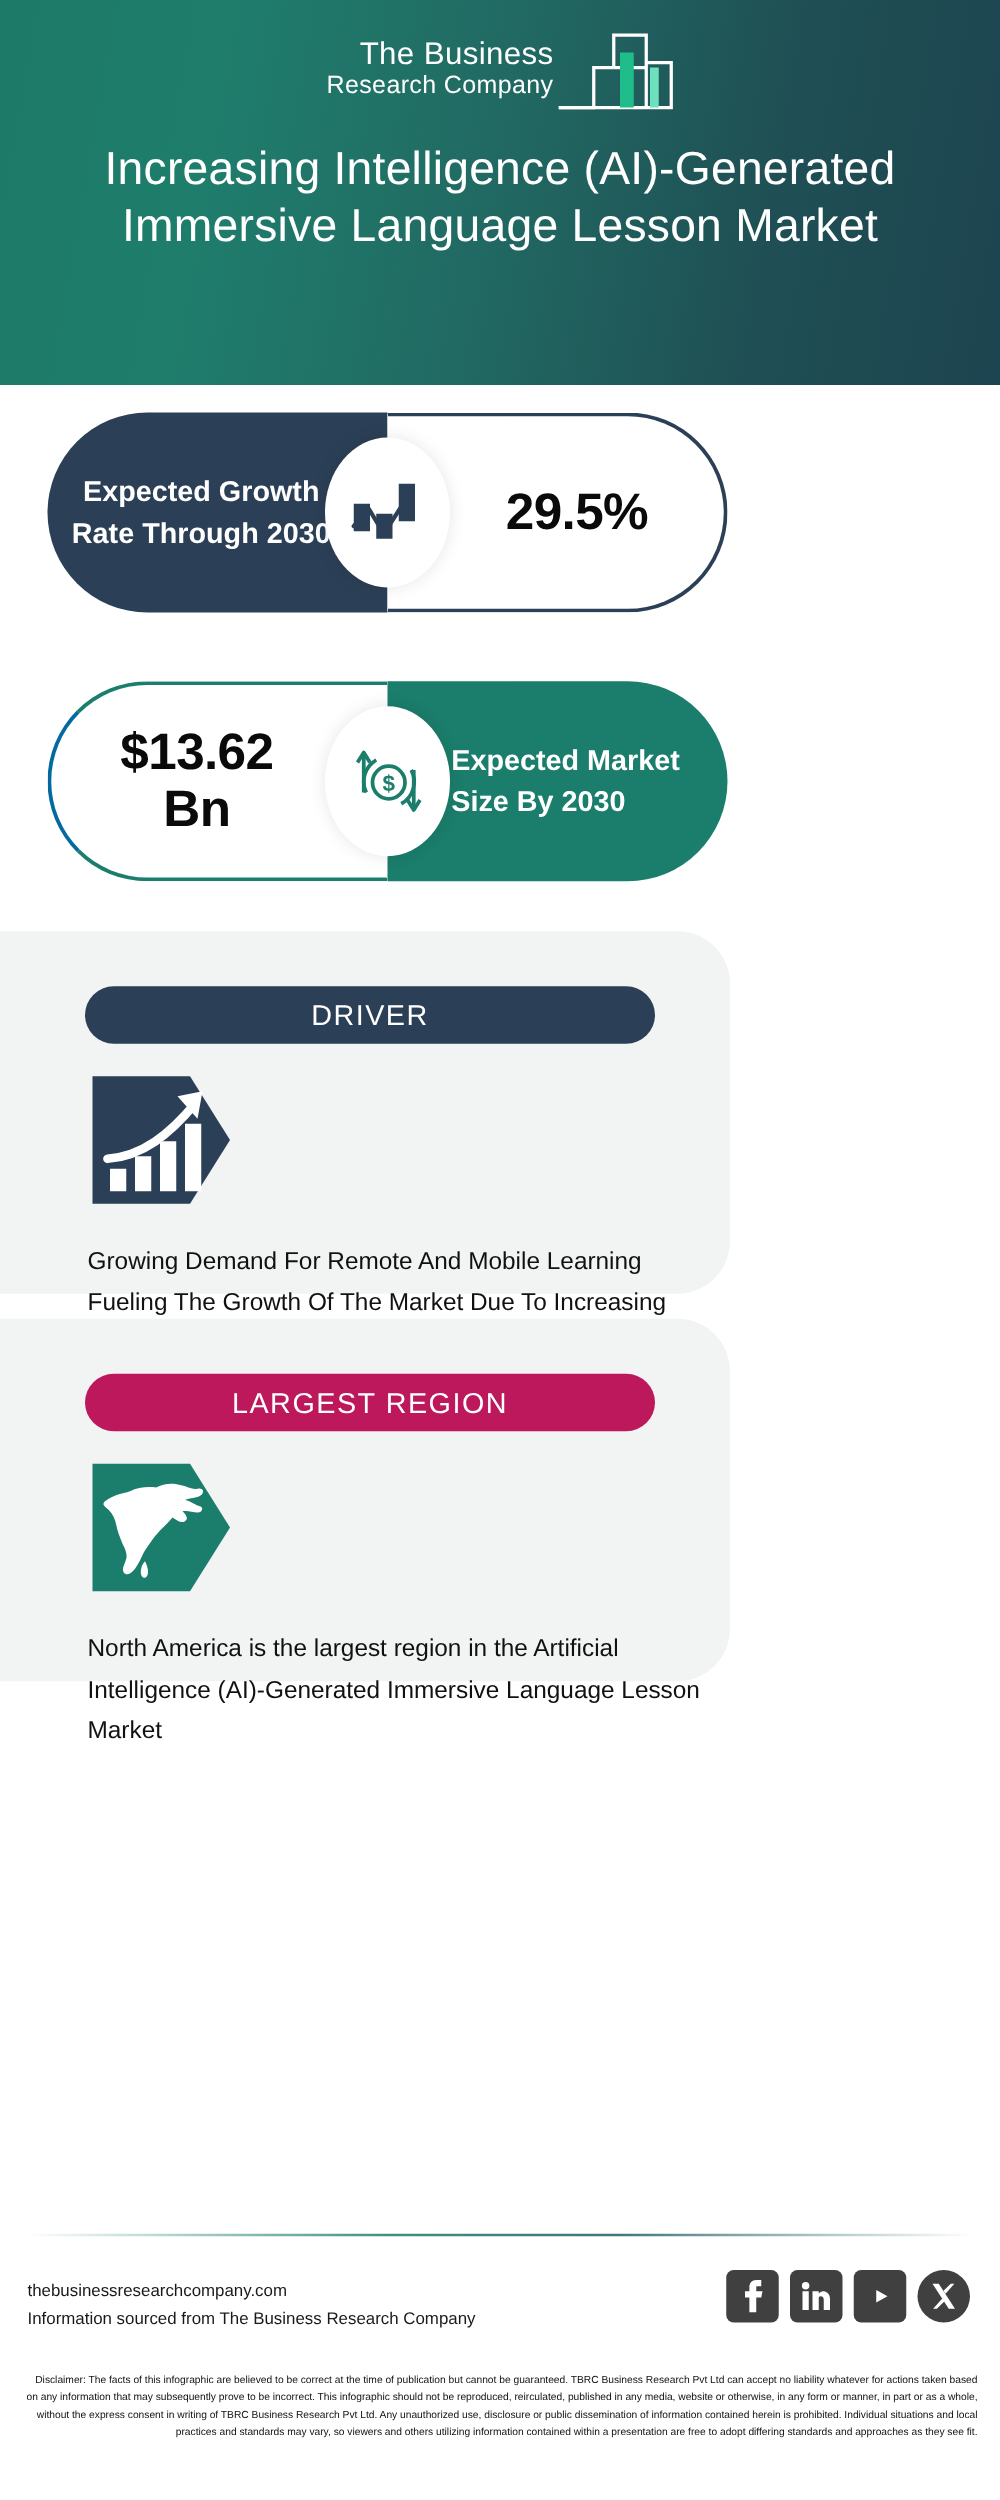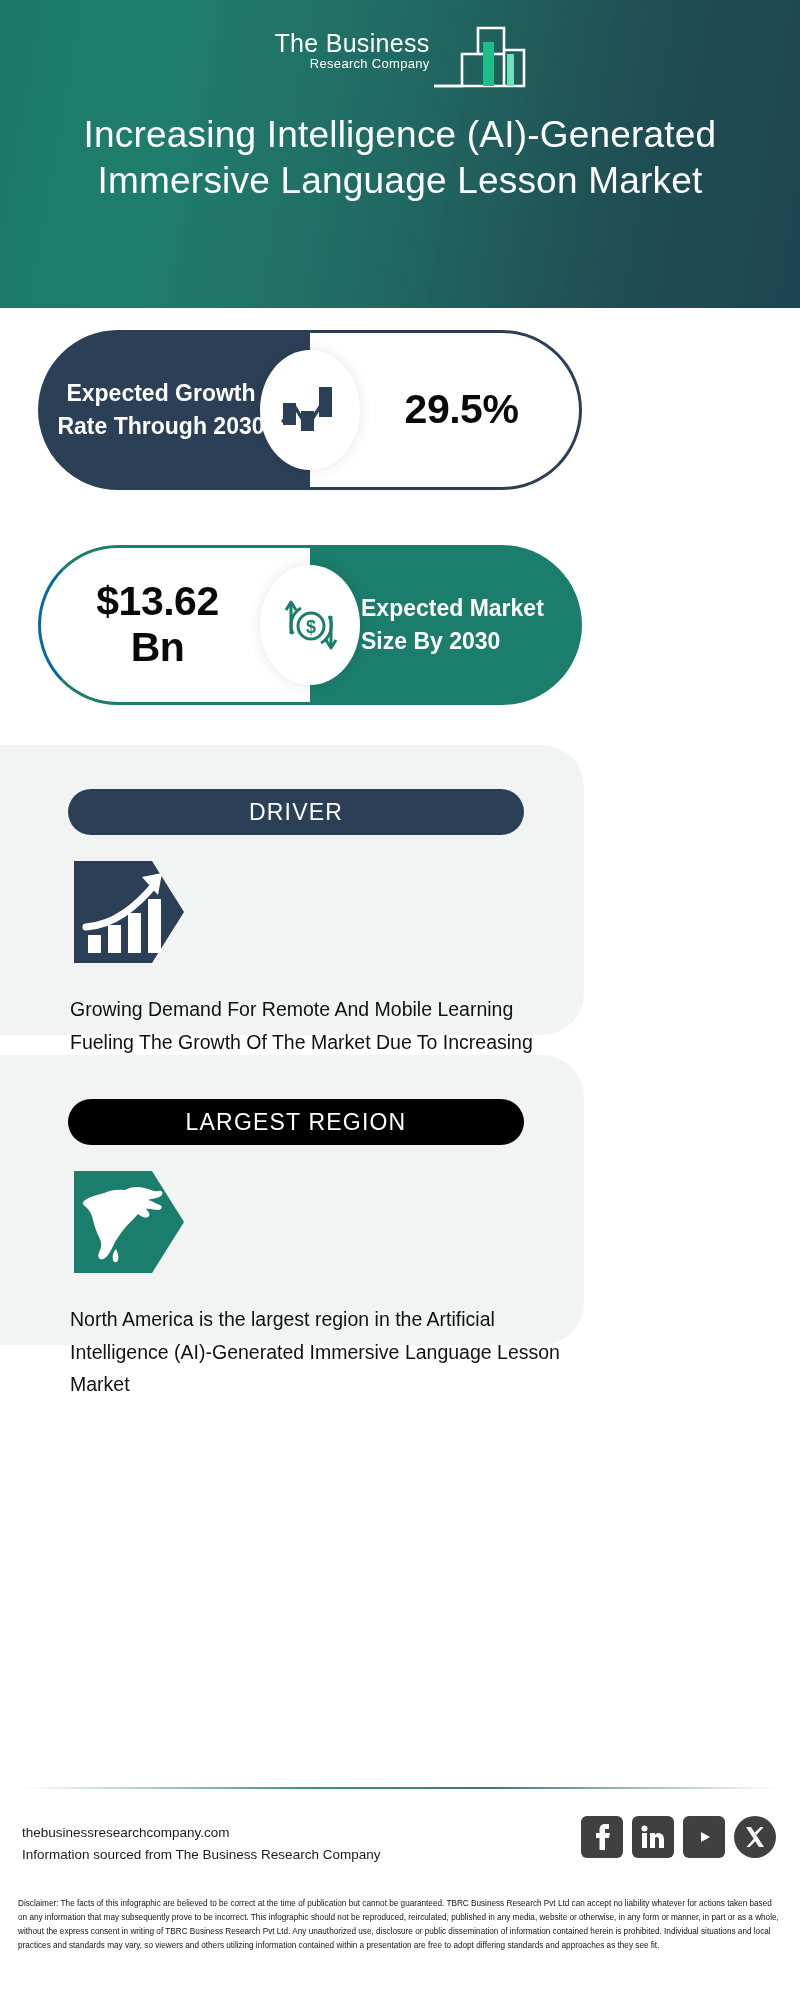--- a/index.html
+++ b/index.html
@@ -40,21 +40,21 @@
   }
   .logo-line1 {
     color: #ffffff;
     font-size: 25px;
     letter-spacing: 0.3px;
     line-height: 1.05;
     font-weight: 300;
   }
   .logo-line2 {
     color: #ffffff;
-    font-size: 13px;
+    font-size: 20px;
     letter-spacing: 0.3px;
     line-height: 1.1;
     font-weight: 300;
     margin-top: 1px;
   }
   .logo-mark {
     margin-left: 2px;
     margin-top: 4px;
   }
   .header-title {
@@ -176,21 +176,21 @@
     height: 46px;
     border-radius: 24px;
     display: flex;
     align-items: center;
     justify-content: center;
     color: #ffffff;
     font-size: 23px;
     letter-spacing: 1.2px;
   }
   .pill.dark  { background: #2b3f56; }
-  .pill.green { background: #000000; }
+  .pill.green { background: #be185d; }
 
   .panel-body {
     position: absolute;
     left: 70px;
     top: 108px;
     width: 500px;
     display: flex;
     align-items: flex-start;
     gap: 20px;
     flex-direction: column;
@@ -252,21 +252,21 @@
   .soc.round { border-radius: 50%; }
 
   .disclaimer {
     position: absolute;
     left: 18px;
     top: 1897px;
     width: 764px;
     font-size: 8.2px;
     line-height: 1.72;
     color: #121212;
-    text-align: left;
+    text-align: right;
   }
 </style>
 </head>
 <body>
 
 <div class="header">
 
   <div class="logo-wrap">
     <div class="logo-text">
       <span class="logo-line1">The Business</span>

